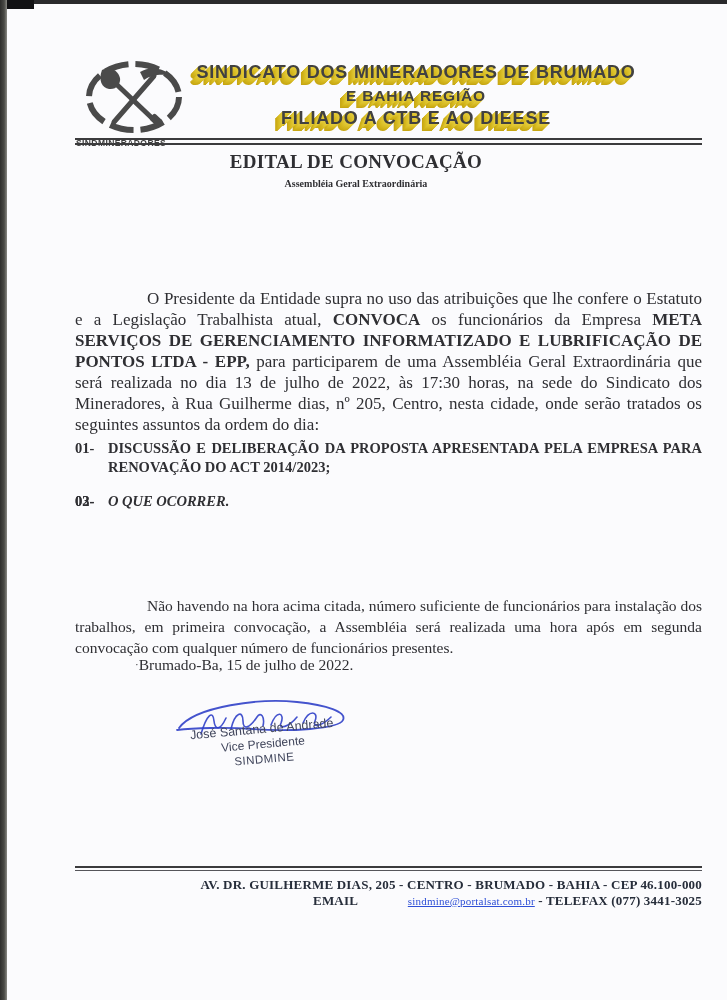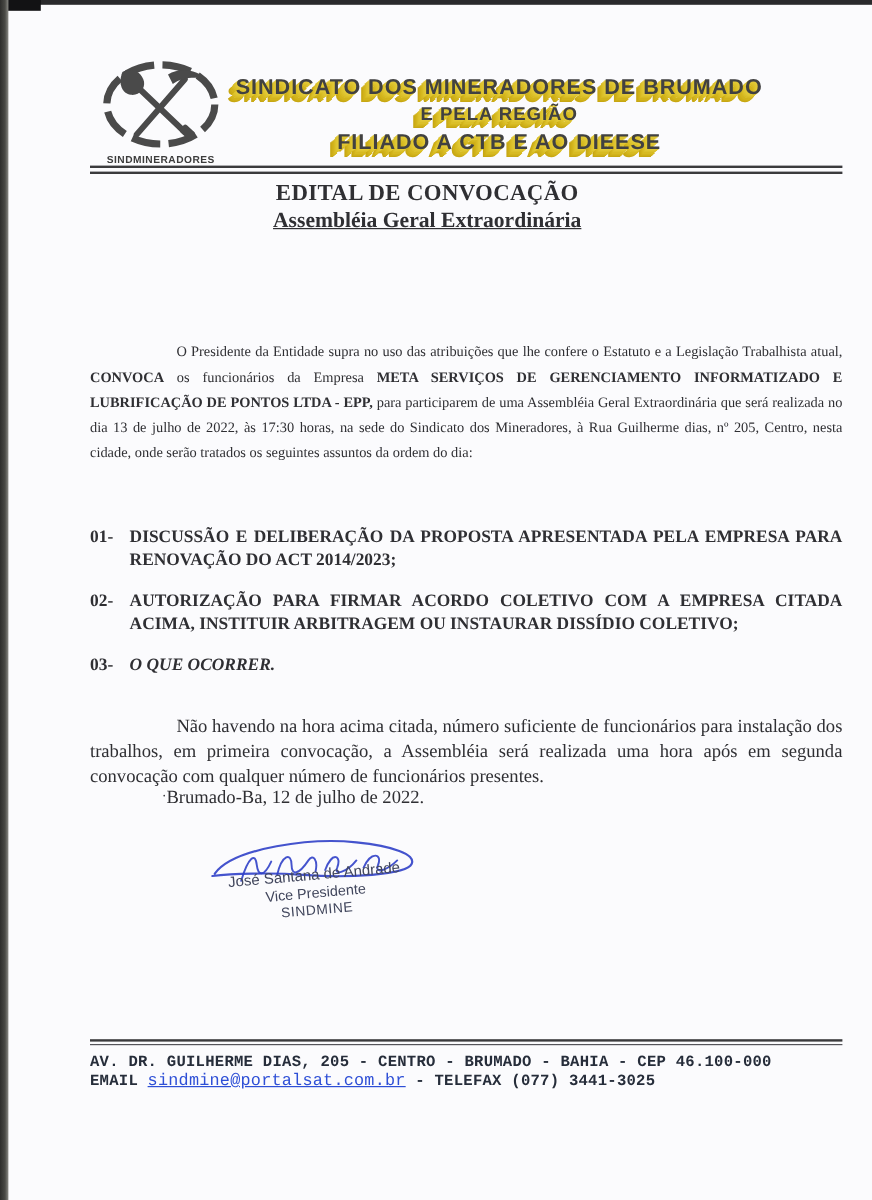--- a/index.html
+++ b/index.html
@@ -7,43 +7,43 @@
     position:relative; width:727px; height:1000px; margin:0 auto;
     background:#fbfbfd; overflow:hidden;
     font-family:"Liberation Serif", serif; color:#2f2f33;
   }
   
   .edge-top{position:absolute;left:0;top:0;width:100%;height:4px;background:#2a2a2c;}
   .edge-top-corner{position:absolute;left:0;top:0;width:34px;height:9px;background:#121214;}
   .edge-left{position:absolute;left:0;top:0;width:7px;height:100%;
     background:linear-gradient(90deg,#2e2e2c 0%,#4a4a46 60%,#8a8a85 100%);}
   
-  .logo-box{position:absolute;left:76px;top:50px;width:116px;text-align:center;}
+  .logo-box{position:absolute;left:76px;top:60px;width:116px;}
   .logo-label{font-family:"Liberation Sans",sans-serif;font-weight:bold;font-size:8.5px;
     letter-spacing:.4px;color:#3c3c3c;margin-top:2px;}
   .org-title{position:absolute;left:190px;top:60px;width:452px;text-align:center;
     font-family:"Liberation Sans",sans-serif;font-weight:bold;color:#414141;}
   .org-title .l1{font-size:18px;letter-spacing:.8px;line-height:24px;}
   .org-title .l2{font-size:15.5px;letter-spacing:.8px;line-height:23px;}
   .org-title .l3{font-size:18px;letter-spacing:.8px;line-height:23px;}
   .shadow3d{
     text-shadow:
       -1px 1px 0 #e2c937, -2px 2px 0 #dfc531, -3px 3px 0 #dbc02a,
       -4px 4px 0 #d7ba22, -5px 5px 0 #d2b41c, -6px 6px 0 #cdae17,
       -7px 7px 0 #c7a713;
   }
   .header-rule{position:absolute;left:75px;top:138px;width:627px;height:3px;
     border-top:2.5px solid #3b3b3d;border-bottom:2px solid #3b3b3d;}
   
   .doc-title{position:absolute;left:75px;top:151px;width:562px;text-align:center;font-weight:bold;}
   .doc-title .t1{font-size:19px;line-height:22px;letter-spacing:.3px;}
-  .doc-title .t2{font-size:18px;line-height:21px;text-decoration:underline;}
+  .doc-title .t2{font-size:10px;line-height:21px;}
   
   .p1{position:absolute;left:75px;top:271px;width:627px;text-align:justify;
-    font-size:12px;line-height:21px;text-indent:72px;}
+    font-size:17px;line-height:21px;text-indent:72px;}
   .b{font-weight:bold;}
   .agenda{position:absolute;left:75px;top:439px;width:627px;
     font-weight:bold;font-size:14.5px;line-height:19px;}
   .agenda-item{position:relative;padding-left:33px;margin-bottom:15px;text-align:justify;}
   .agenda-num{position:absolute;left:0;top:0;}
   .agenda-item.i3 .agenda-text{font-style:italic;}
   .p2{position:absolute;left:75px;top:579px;width:627px;text-align:justify;
     font-size:15.5px;line-height:21px;text-indent:72px;}
   .date-line{position:absolute;left:75px;top:656px;width:627px;
     font-size:15.5px;padding-left:0;}
@@ -51,24 +51,24 @@
   .date-mark{font-size:11px;vertical-align:2px;}
   
   .signature{position:absolute;left:158px;top:696px;width:210px;text-align:center;}
   .sig-svg{display:block;margin:0 auto;}
   .stamp{transform:rotate(-5deg);margin-top:-22px;color:#41465c;
     font-family:"Liberation Sans",sans-serif;}
   .stamp .s-name{font-size:12.5px;line-height:15px;}
   .stamp .s-role{font-size:12px;line-height:15px;}
   .stamp .s-org{font-size:11.5px;line-height:14px;letter-spacing:.5px;}
   
-  .footer{position:absolute;left:75px;top:866px;width:627px;text-align:left;font-family:Liberation Mono, monospace;}
+  .footer{position:absolute;left:75px;top:866px;width:627px;text-align:right;}
   .footer-rule{height:2px;border-top:2px solid #3b3b3d;border-bottom:1px solid #55555a;margin-bottom:6px;}
   .footer .f-line{font-weight:bold;font-size:13px;line-height:16px;color:#262d3a;letter-spacing:.2px;}
-  .email-link{color:#2e4fd6;text-decoration:underline;font-weight:normal;font-size:14px;}
+  .email-link{color:#2e4fd6;text-decoration:underline;font-weight:normal;font-size:11px;margin-left:47px;}
 </style>
 </head>
 <body>
 
 <div class="page">
 
   <div class="edge-top"></div>
   <div class="edge-top-corner"></div>
   <div class="edge-left"></div>
 
@@ -84,53 +84,52 @@
 
       <path d="M20 10 C 28 6, 36 10, 38 18 C 39 24, 34 30, 27 29 C 20 28, 16 20, 20 10 Z" fill="#4a4a4a"></path>
 
       <rect x="68" y="56" width="12" height="8" rx="2" transform="rotate(43 74 60)" fill="#4a4a4a"></rect>
     </svg>
     <div class="logo-label">SINDMINERADORES</div>
   </div>
 
   <div class="org-title">
     <div class="l1 shadow3d">SINDICATO DOS MINERADORES DE BRUMADO</div>
-    <div class="l2 shadow3d">E PELA REGIÃO</div>
+    <div class="l2 shadow3d">E BAHIA REGIÃO</div>
     <div class="l3 shadow3d">FILIADO A CTB E AO DIEESE</div>
   </div>
 
   <div class="header-rule"></div>
 
   <div class="doc-title">
     <div class="t1">EDITAL DE CONVOCAÇÃO</div>
     <div class="t2">Assembléia Geral Extraordinária</div>
   </div>
 
   <p class="p1"><span>O Presidente da Entidade supra no uso das atribuições que lhe confere o Estatuto e a Legislação Trabalhista atual, </span><span class="b">CONVOCA</span><span> os funcionários da Empresa </span><span class="b">META SERVIÇOS DE GERENCIAMENTO INFORMATIZADO E LUBRIFICAÇÃO DE PONTOS LTDA - EPP,</span><span> para participarem de uma Assembléia Geral Extraordinária que será realizada no dia 13 de julho de 2022, às 17:30 horas, na sede do Sindicato dos Mineradores, à Rua Guilherme dias, nº 205, Centro, nesta cidade, onde serão tratados os seguintes assuntos da ordem do dia:</span></p>
 
   <div class="agenda">
     <div class="agenda-item i1">
       <span class="agenda-num">01-</span>
       <span class="agenda-text">DISCUSSÃO E DELIBERAÇÃO DA PROPOSTA APRESENTADA PELA EMPRESA PARA RENOVAÇÃO DO ACT 2014/2023;</span>
     </div>
     <div class="agenda-item i2">
       <span class="agenda-num">02-</span>
-      <span class="agenda-text">AUTORIZAÇÃO PARA FIRMAR ACORDO COLETIVO COM A EMPRESA CITADA ACIMA, INSTITUIR ARBITRAGEM OU INSTAURAR DISSÍDIO COLETIVO;</span>
     </div>
     <div class="agenda-item i3">
       <span class="agenda-num">03-</span>
       <span class="agenda-text">O QUE OCORRER.</span>
     </div>
   </div>
 
   <p class="p2">Não havendo na hora acima citada, número suficiente de funcionários para instalação dos trabalhos, em primeira convocação, a Assembléia será realizada uma hora após em segunda convocação com qualquer número de funcionários presentes.</p>
 
   <div class="date-line">
     <span class="inner">
-      <span class="date-mark">·</span><span>Brumado-Ba, 12 de julho de 2022.</span>
+      <span class="date-mark">·</span><span>Brumado-Ba, 15 de julho de 2022.</span>
     </span>
   </div>
 
   <div class="signature">
     <svg class="sig-svg" width="196" height="48" viewBox="0 0 196 48">
       <path d="M14 32 C 30 10, 96 2, 132 6 C 162 9, 182 16, 178 24 C 174 33, 124 36, 88 33 C 60 31, 28 32, 12 34" fill="none" stroke="#3040c8" stroke-width="1.8" stroke-linecap="round" opacity="0.9"></path>
       <path d="M36 38 C 42 18, 48 14, 49 25 C 50 34, 55 35, 61 22 M 66 33 C 70 16, 78 14, 78 25 C 78 34, 84 33, 92 21 C 96 15, 100 21, 98 30 M 106 29 C 112 13, 120 17, 116 27 C 113 34, 124 31, 132 21 M 138 27 C 144 13, 154 15, 150 25 C 147 33, 158 29, 166 21" fill="none" stroke="#3040c8" stroke-width="1.6" stroke-linecap="round" opacity="0.9"></path>
     </svg>
     <div class="stamp">
       <div class="s-name">José Santana de Andrade</div>

